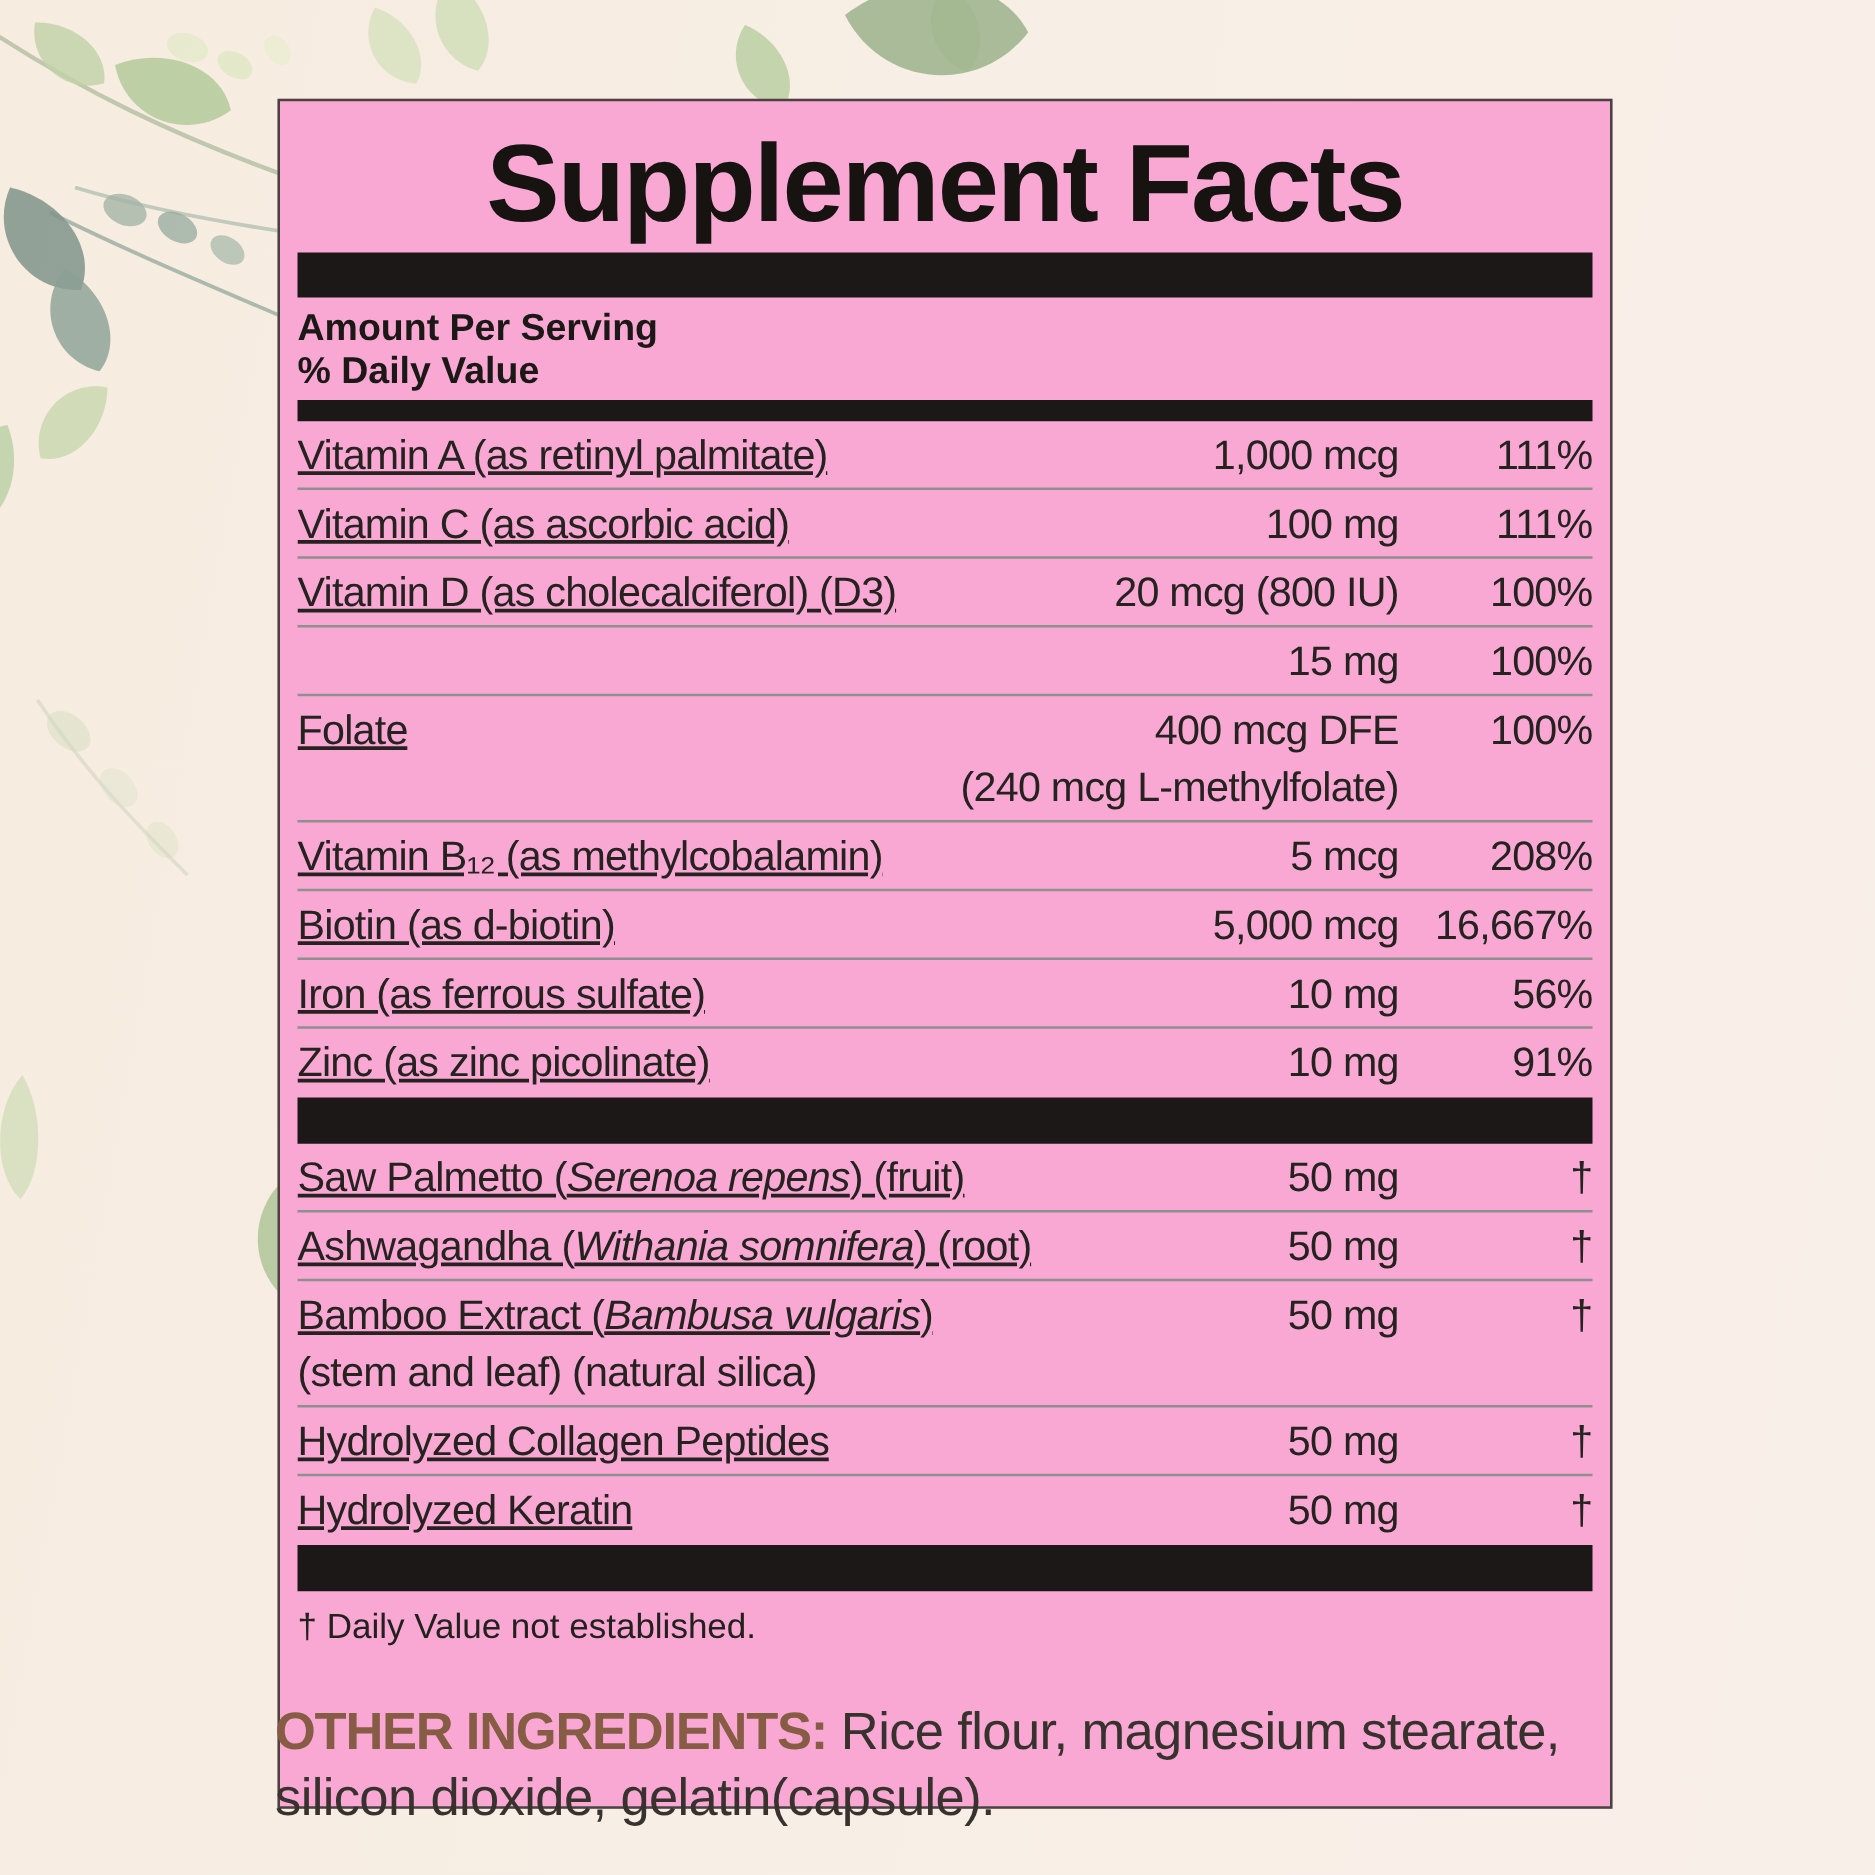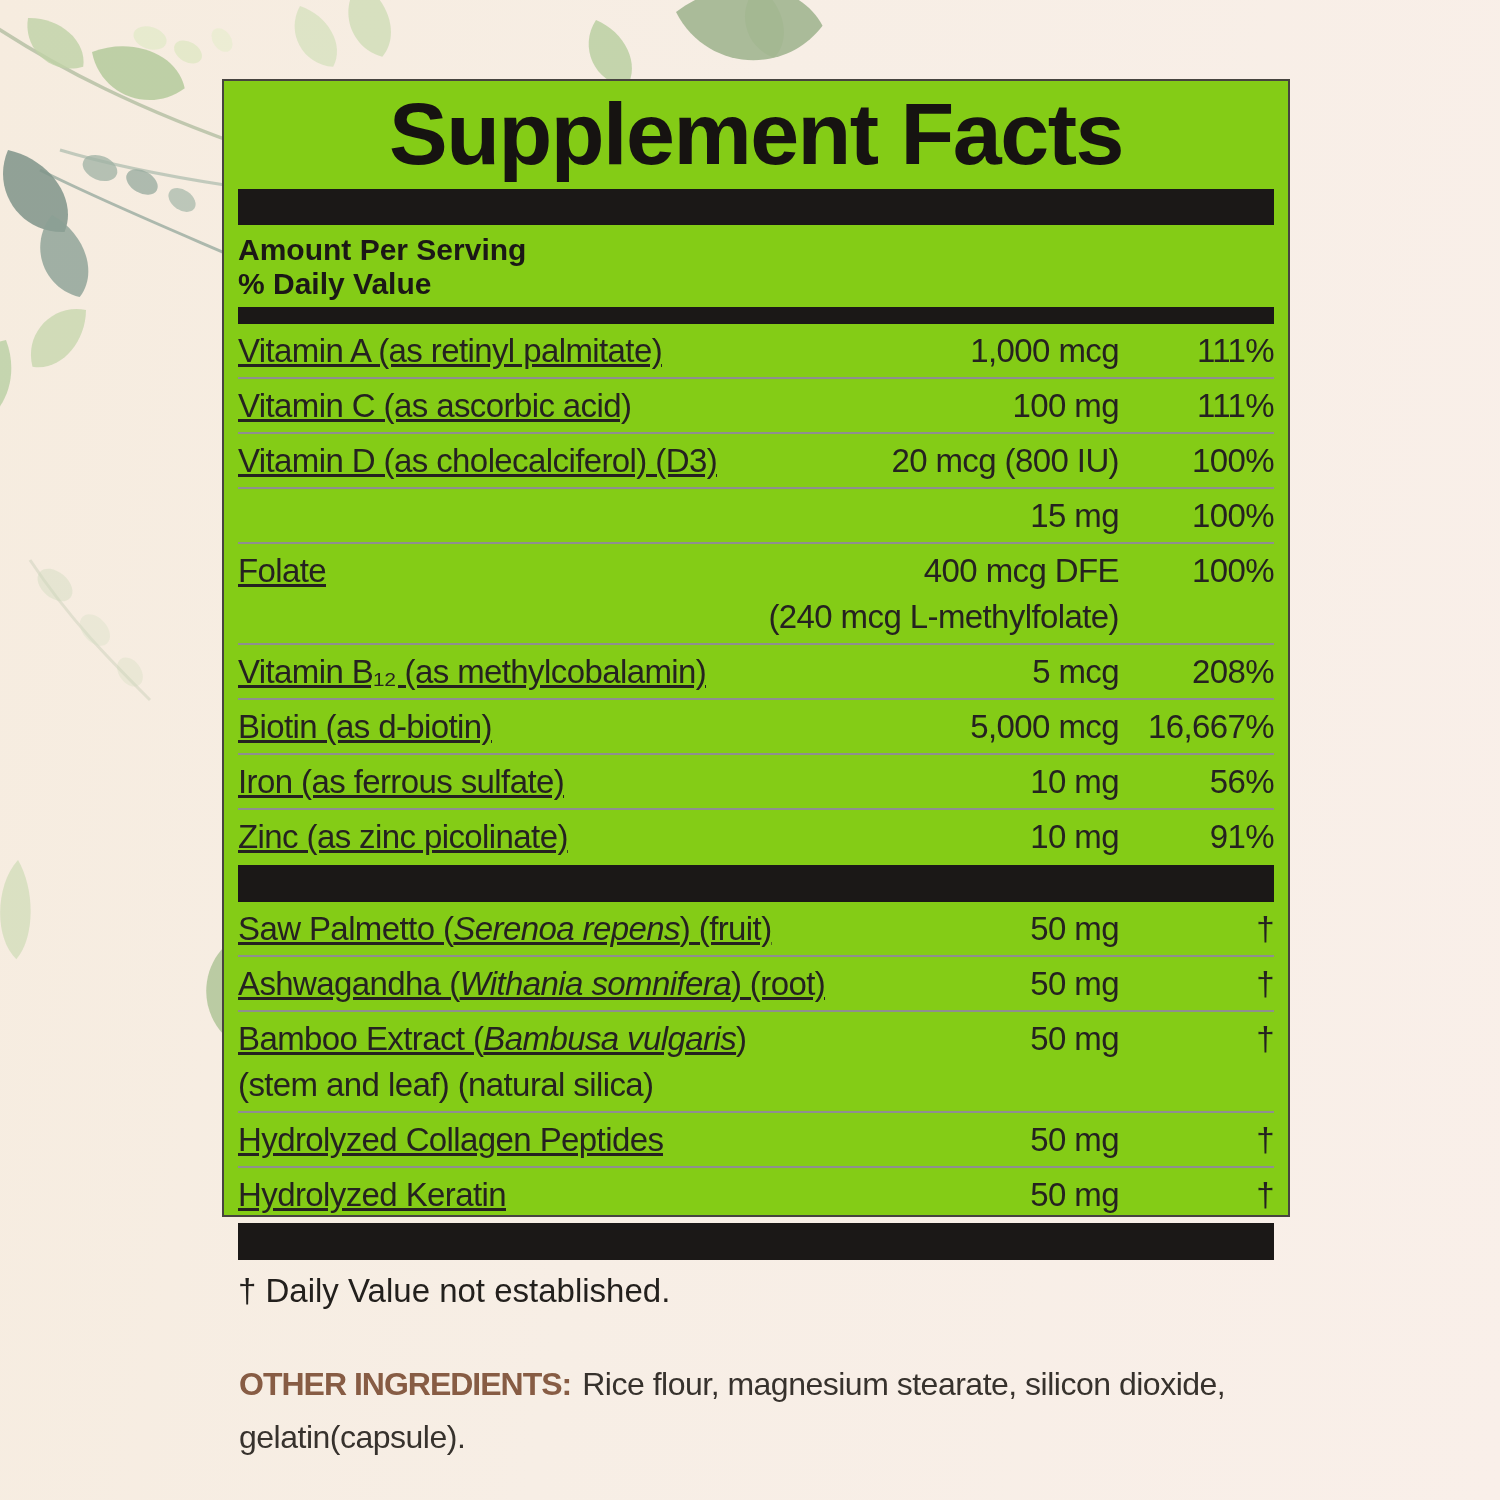--- a/index.html
+++ b/index.html
@@ -4,23 +4,23 @@
 <style>
   html,body{margin:0;padding:0;}
   body{
     width:1500px;height:1500px;position:relative;overflow:hidden;
     background:linear-gradient(100deg,#f6ecdf 0%,#f7eee5 45%,#f9efe9 100%);
     font-family:"Liberation Sans", sans-serif;
     color:#252220;
   }
   .decor{position:absolute;left:0;top:0;z-index:0;}
   .panel{
-    position:absolute;left:222px;top:79px;width:1068px;height:1138px;
-    box-sizing:border-box;background:#84cc16;border:2px solid #47443f;
-    padding:0 14px;z-index:2;
+    position:absolute;left:222px;top:79px;width:1068px;height:1368px;
+    box-sizing:border-box;background:#f9a8d4;border:2px solid #47443f;
+    padding:13px 14px;z-index:2;
   }
   .title{
     margin:6px 0 0 0;text-align:center;font-size:88px;line-height:94px;
     font-weight:700;letter-spacing:-1.5px;color:#161311;
   }
   .serving{font-size:34px;line-height:44px;color:#201d1a;}
   .serving-block{margin-top:12px;}
   .bar{background:#1b1817;}
   .bar-thick{height:36px;margin-top:8px;}
   .bar-mid{height:37px;margin-top:2px;}
@@ -34,24 +34,24 @@
   .rows .row:last-child, .rowgroup .row{border-bottom:none;}
   .rowgroup{border-bottom:2px solid #8f8f8f;}
   .rows .rowgroup:last-child{border-bottom:none;}
   .nm{flex:0 1 auto;white-space:nowrap;overflow:hidden;line-height:39px;text-decoration:underline;}
   .amt{margin-left:auto;padding-left:8px;text-align:right;white-space:nowrap;line-height:39px;}
   .dv{flex:0 0 155px;text-align:right;white-space:nowrap;line-height:39px;}
   .sci{font-style:italic;}
   .subline{line-height:39px;padding:0 0 7px 0;}
   .sub-right{text-align:right;padding-right:155px;}
   .sub-left{text-align:left;}
-  .footnote{font-size:33px;padding-top:12px;color:#23201d;}
+  .footnote{font-size:28px;padding-top:12px;color:#23201d;}
   .other{
-    position:absolute;left:239px;top:1358px;width:1072px;z-index:2;margin:0;
-    font-size:32px;line-height:53px;color:#37322d;letter-spacing:-0.5px;
+    position:absolute;left:220px;top:1358px;width:1072px;z-index:2;margin:0;
+    font-size:42px;line-height:53px;color:#37322d;letter-spacing:-0.5px;
   }
   .other-label{font-weight:700;color:#875c44;margin-right:11px;letter-spacing:-1px;}
 </style>
 </head>
 <body>
 
 <svg class="decor" width="1500" height="1500" viewBox="0 0 1500 1500" aria-hidden="true">
   <defs>
     <path id="leaf" d="M0 0 C 24 -28, 66 -34, 86 -10 C 70 24, 24 30, 0 0 Z"></path>
   </defs>

